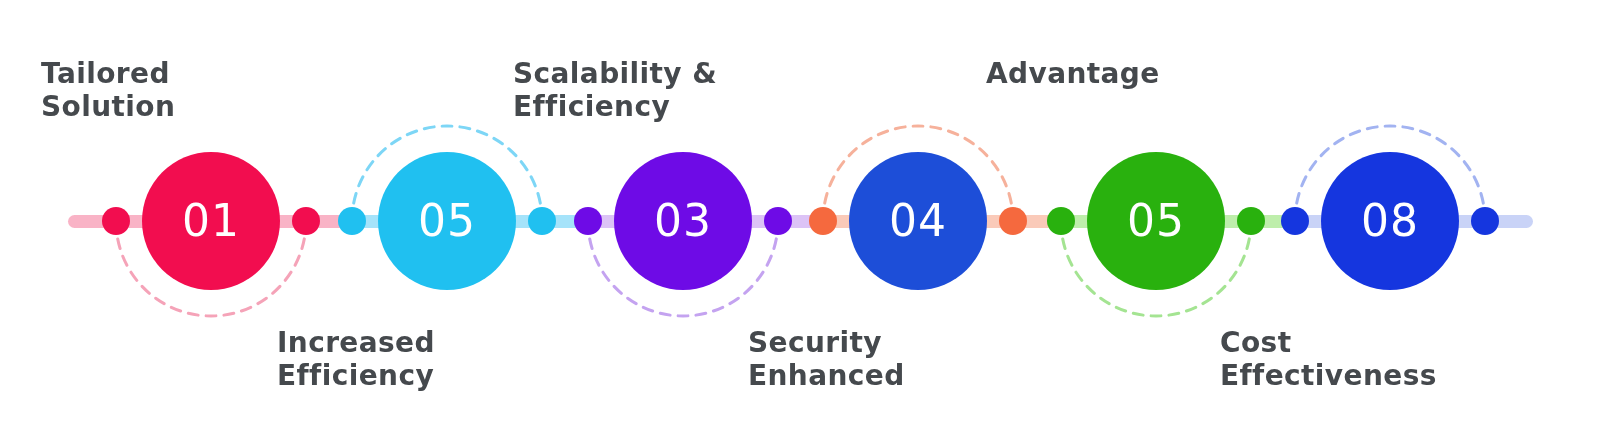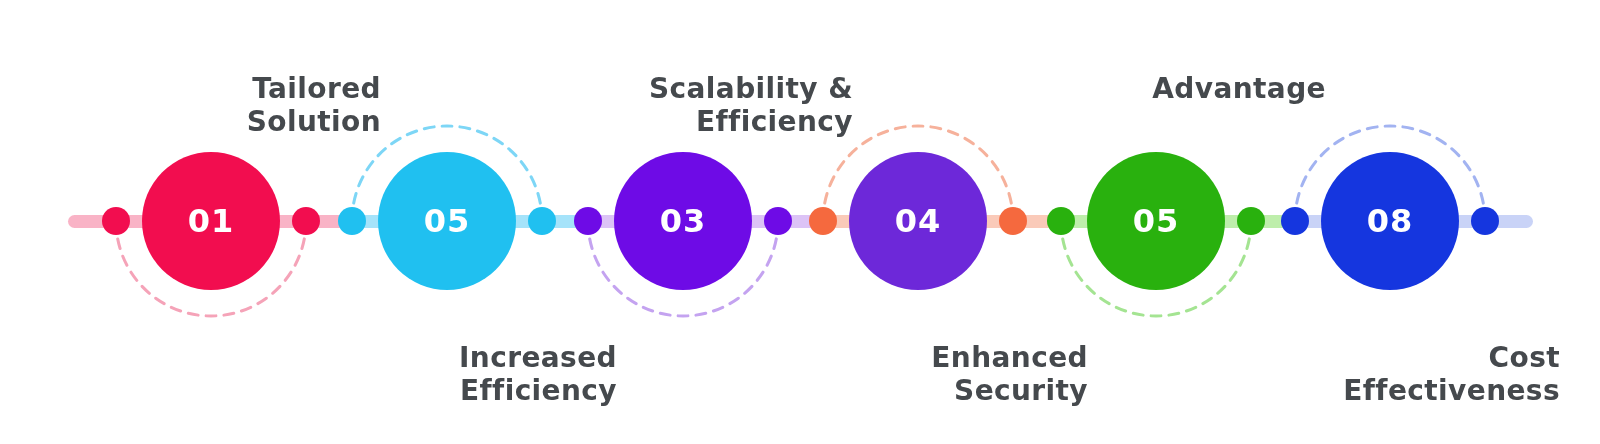--- a/index.html
+++ b/index.html
@@ -24,26 +24,26 @@
   .dot{
     position:absolute;top:207px;width:28px;height:28px;border-radius:50%;
   }
   .dot.left{left:-11px;}
   .dot.right{left:179px;}
   .bubble{
     position:absolute;left:29px;top:152px;width:138px;height:138px;border-radius:50%;
     display:flex;align-items:center;justify-content:center;
   }
   .num{
-    color:#ffffff;font-size:32px;font-weight:700;letter-spacing:1px;line-height:1;
+    color:#ffffff;font-size:44px;font-weight:400;letter-spacing:1px;line-height:1;
   }
   .label{
     position:absolute;left:-72px;width:340px;
-    text-align:right;color:#45494D;
-    font-size:28px;font-weight:600;line-height:33px;letter-spacing:0.4px;margin-top:15px;
+    text-align:left;color:#45494D;
+    font-size:28px;font-weight:600;line-height:33px;letter-spacing:0.4px;
   }
   .label.above{top:57px;}
   .label.below{top:326px;}
   .label .line{display:block;}
 </style>
 </head>
 <body>
 
 <div class="canvas">
 
@@ -98,26 +98,26 @@
       <span class="line">Efficiency</span>
     </div>
   </div>
 
   <div class="item" style="left:820px">
     <svg class="arc above" viewBox="0 0 196 102">
       <path d="M 3 100 A 95 95 0 0 1 193 100" style="stroke: rgb(246, 177, 155);"></path>
     </svg>
     <div class="dot left" style="background: rgb(245, 105, 62);"></div>
     <div class="dot right" style="background: rgb(245, 105, 62);"></div>
-    <div class="bubble" style="background: #6d28d9;">
+    <div class="bubble" style="background: #1d4ed8;">
       <span class="num">04</span>
     </div>
     <div class="label below">
+      <span class="line">Security</span>
       <span class="line">Enhanced</span>
-      <span class="line">Security</span>
     </div>
   </div>
 
   <div class="item" style="left:1058px">
     <svg class="arc below" viewBox="0 0 196 102">
       <path d="M 3 2 A 95 95 0 0 0 193 2" style="stroke: rgb(164, 228, 146);"></path>
     </svg>
     <div class="dot left" style="background: rgb(41, 177, 14);"></div>
     <div class="dot right" style="background: rgb(41, 177, 14);"></div>
     <div class="bubble" style="background: rgb(41, 177, 14);">

